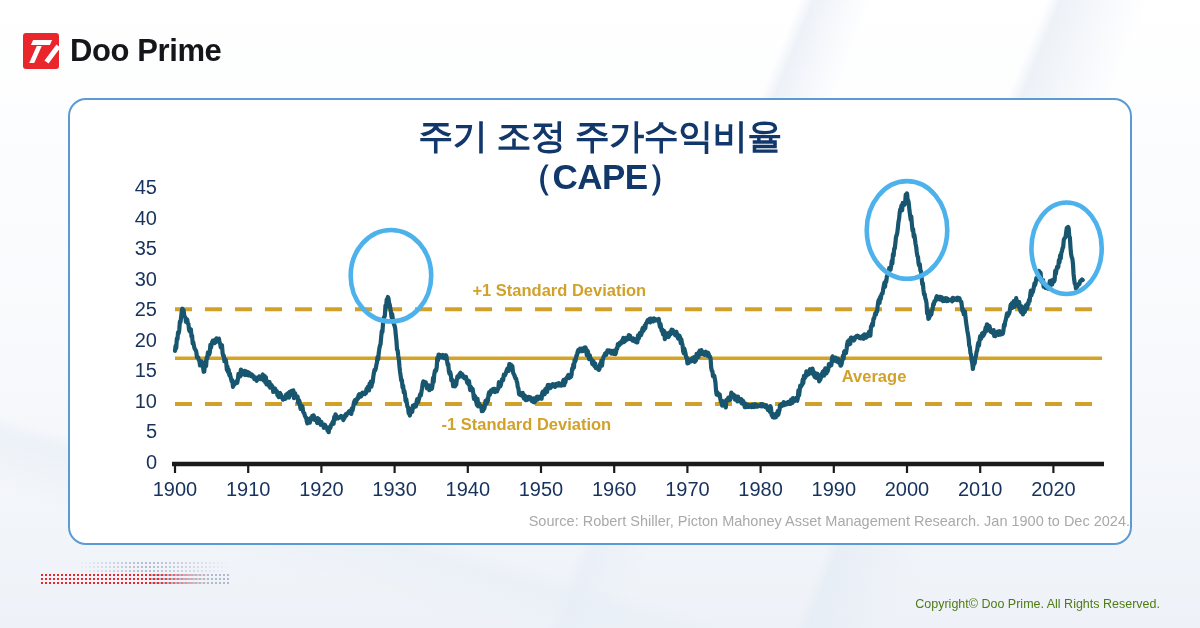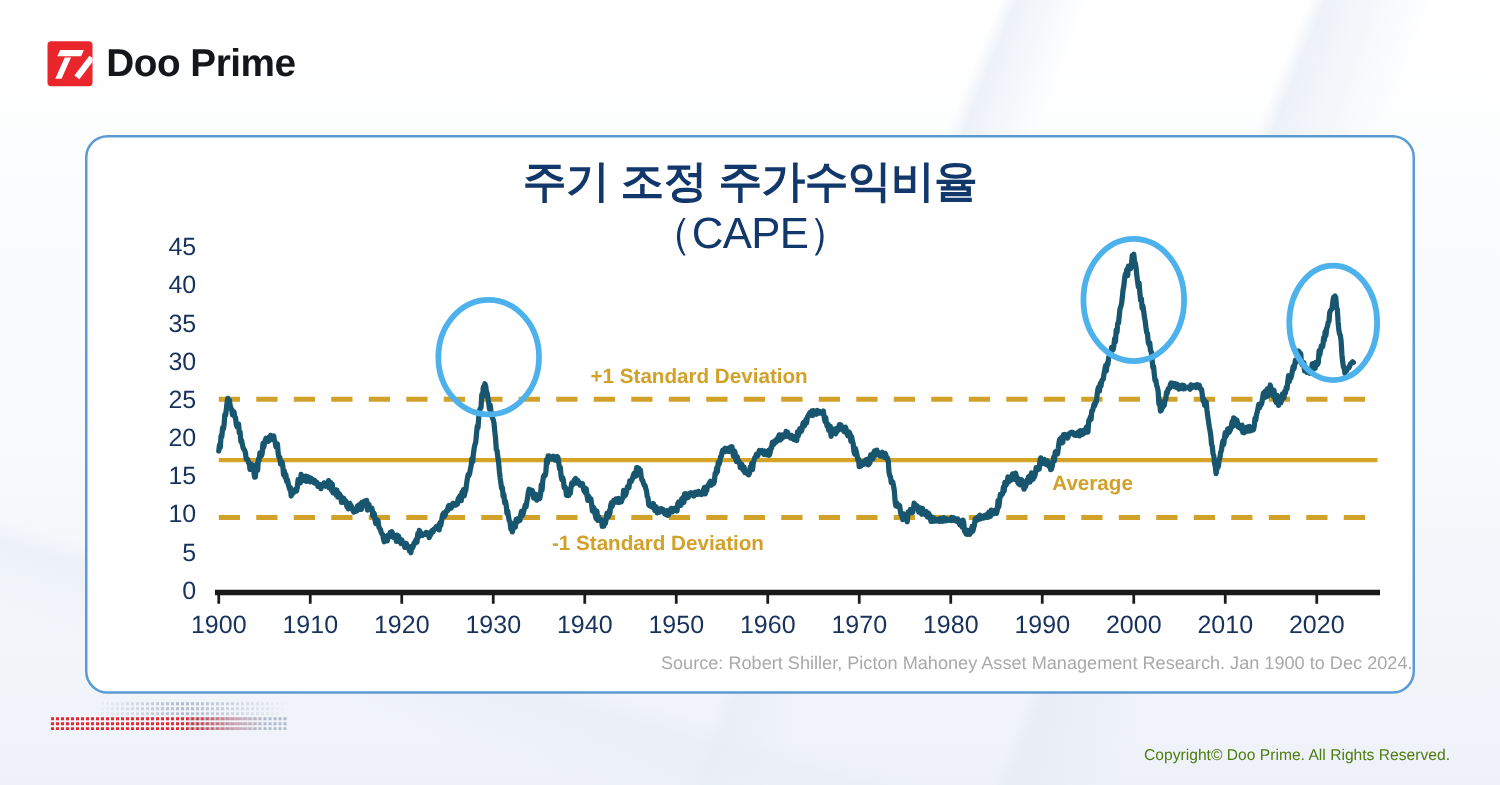--- a/index.html
+++ b/index.html
@@ -14,45 +14,45 @@
     position:absolute; inset:0;
     background:
       linear-gradient(112deg, rgba(240,244,249,0) 55%, rgba(232,238,246,.75) 56%, rgba(240,244,249,0) 60%),
       linear-gradient(112deg, rgba(240,244,249,0) 72%, rgba(228,235,244,.65) 73%, rgba(240,244,249,0) 79%),
       linear-gradient(196deg, rgba(243,246,250,0) 78%, rgba(233,239,246,.7) 80%, rgba(243,246,250,0) 86%),
       linear-gradient(180deg,#ffffff 0%,#f7f9fc 60%,#eef2f8 100%);
     pointer-events:none;
   }
 
   
-  #logo{ position:absolute; left:38px; top:33px; display:flex; align-items:flex-start; gap:11px; }
+  #logo{ position:absolute; left:23px; top:33px; display:flex; align-items:flex-start; gap:11px; }
   .logo-mark{ position:relative; width:36px; height:36px; background:#e8262c; border-radius:3px; overflow:hidden;}
   .logo-mark::before{
     content:""; position:absolute; left:9px; top:7px; width:19px; height:5px;
     background:#fff; transform:skewX(-24deg);
   }
   .logo-mark::after{
     content:""; position:absolute; left:10px; top:13px; width:5px; height:17px;
     background:#fff; transform:skewX(-24deg);
   }
   .logo-slash{ position:absolute; right:4px; bottom:5px; width:5px; height:20px; background:#fff; transform:rotate(37deg); }
   .logo-text{ font-size:31px; font-weight:bold; color:#15161a; letter-spacing:-.4px; }
 
   
   #card{
-    position:absolute; left:68px; top:108px; width:1064px; height:447px;
+    position:absolute; left:68px; top:98px; width:1064px; height:447px;
     background:#fff; border:2.5px solid #5b9bd5; border-radius:18px;
   }
 
   #chart-title{
     position:absolute; left:0; right:0; top:15px;
     text-align:center; color:#12376b; font-weight:bold;
     font-size:35px; line-height:1.18; letter-spacing:-.5px;
   }
-  #chart-title .sub{ display:block; font-weight:normal; }
+  #chart-title .sub{ display:block; font-weight:bold; }
 
   
   #plot-wrap{ position:absolute; left:0; top:0; width:1064px; height:447px; }
   #plot-svg{ position:absolute; left:0; top:0; }
 
   .ytick{ font-size:20px; fill:#17325c; font-family:"Liberation Sans",sans-serif; text-anchor:end; }
   .xtick{ font-size:20px; fill:#17325c; font-family:"Liberation Sans",sans-serif; text-anchor:middle; }
   .band-label{ font-size:16.5px; font-weight:bold; fill:#d2a12a; font-family:"Liberation Sans",sans-serif; }
 
   #source-note{

